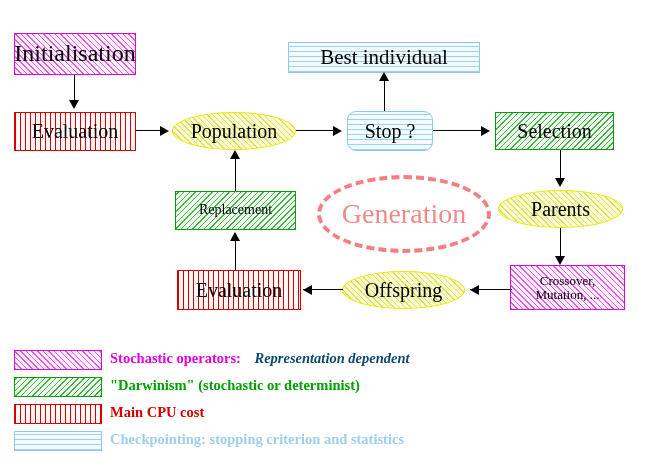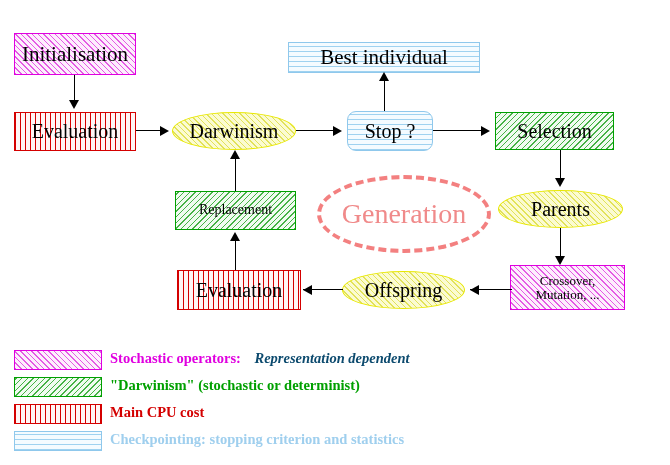--- a/index.html
+++ b/index.html
@@ -70,30 +70,30 @@
   .lt-gold{color:#0c4a6e;font-style:italic;}
   .lt-green{color:#00a000;}
   .lt-red{color:#d40000;}
   .lt-blue{color:#9fcfee;}
 </style>
 </head>
 <body>
 
 <div id="stage">
 
-  <div class="node pat-magenta" style="left:14px;top:33px;width:122px;height:42px;font-size:21px;">
+  <div class="node pat-magenta" style="left:14px;top:33px;width:122px;height:42px;font-size:24px;">
     <span>Initialisation</span>
   </div>
 
   <div class="node pat-red" style="left:14px;top:112px;width:122px;height:39px;font-size:20px;">
     <span>Evaluation</span>
   </div>
 
   <div class="node pat-yellow ellipse" style="left:172px;top:112px;width:124px;height:38px;font-size:20px;">
-    <span>Darwinism</span>
+    <span>Population</span>
   </div>
 
   <div class="node pat-blue" style="left:288px;top:42px;width:192px;height:31px;font-size:21px;">
     <span>Best individual</span>
   </div>
 
   <div class="node pat-blue rounded" style="left:347px;top:111px;width:86px;height:40px;font-size:20px;">
     <span>Stop ?</span>
   </div>
 

